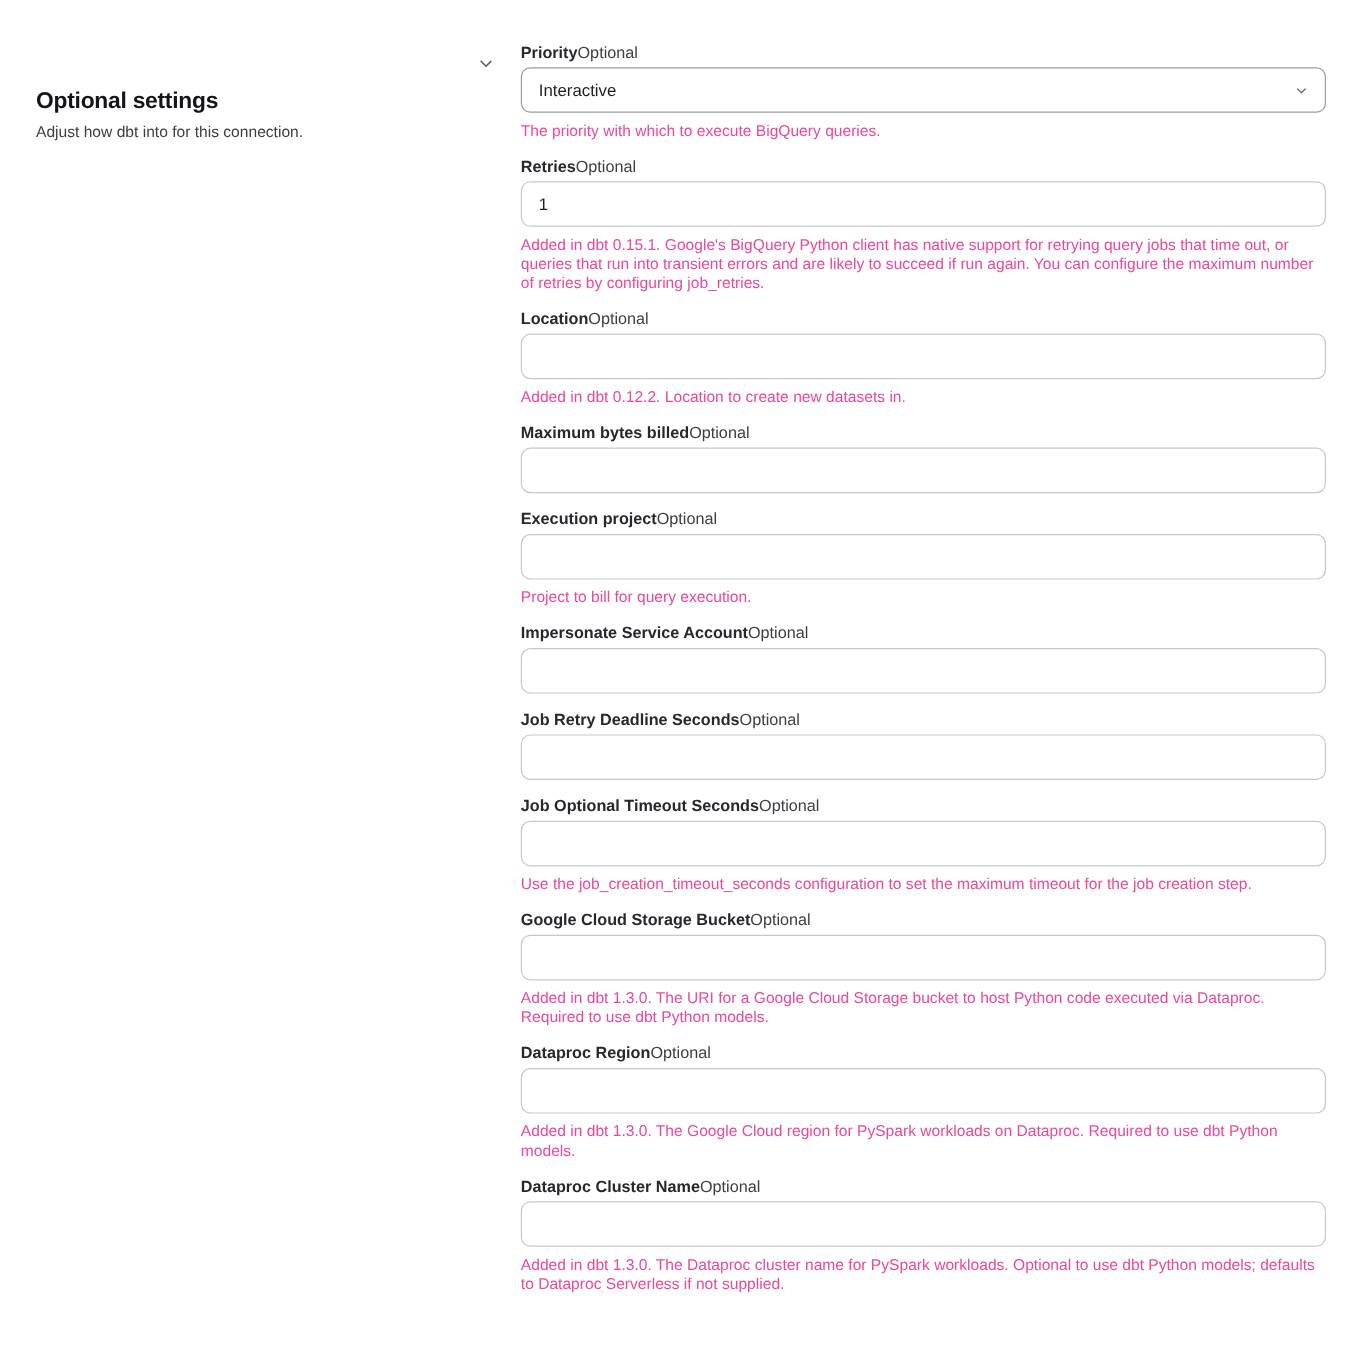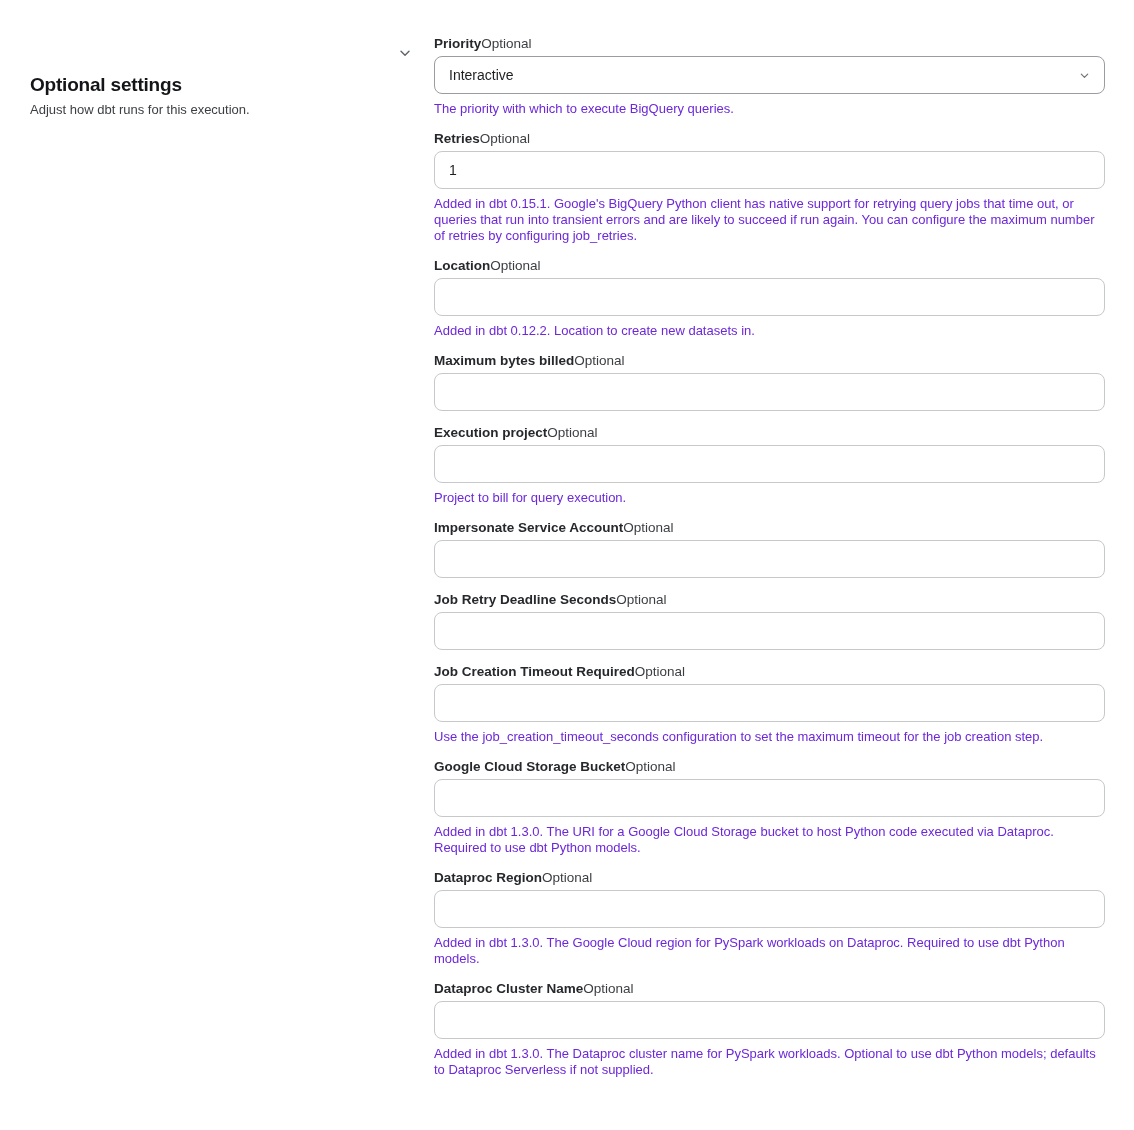--- a/index.html
+++ b/index.html
@@ -107,31 +107,31 @@
   }
   .select-caret {
     display: flex;
     align-items: center;
     color: #6e7276;
   }
   .field-help {
     margin-top: 7px;
     font-size: 13px;
     line-height: 16px;
-    color: #6d28d9;
+    color: #ec4899;
   }
 </style>
 </head>
 <body>
 
 <div class="page">
 
   <div class="section-info">
     <div class="section-title">Optional settings</div>
-    <div class="section-subtitle">Adjust how dbt runs for this execution.</div>
+    <div class="section-subtitle">Adjust how dbt into for this connection.</div>
   </div>
 
   <div class="section-collapse">
     <span>
       <svg width="14" height="14" viewBox="0 0 14 14" fill="none">
         <path d="M3 5.2 L7 9.2 L11 5.2" stroke="currentColor" stroke-width="1.4" stroke-linecap="round" stroke-linejoin="round"></path>
       </svg>
     </span>
   </div>
 
@@ -191,21 +191,21 @@
       </div>
       <div class="field">
         <div class="field-head">
           <span class="field-label">Job Retry Deadline Seconds</span>
           <span class="field-optional">Optional</span>
         </div>
         <input class="text-input" type="text" value="" style="">
       </div>
       <div class="field">
         <div class="field-head">
-          <span class="field-label">Job Creation Timeout Required</span>
+          <span class="field-label">Job Optional Timeout Seconds</span>
           <span class="field-optional">Optional</span>
         </div>
         <input class="text-input" type="text" value="" style="">
         <div class="field-help">Use the job_creation_timeout_seconds configuration to set the maximum timeout for the job creation step.</div>
       </div>
       <div class="field">
         <div class="field-head">
           <span class="field-label">Google Cloud Storage Bucket</span>
           <span class="field-optional">Optional</span>
         </div>

